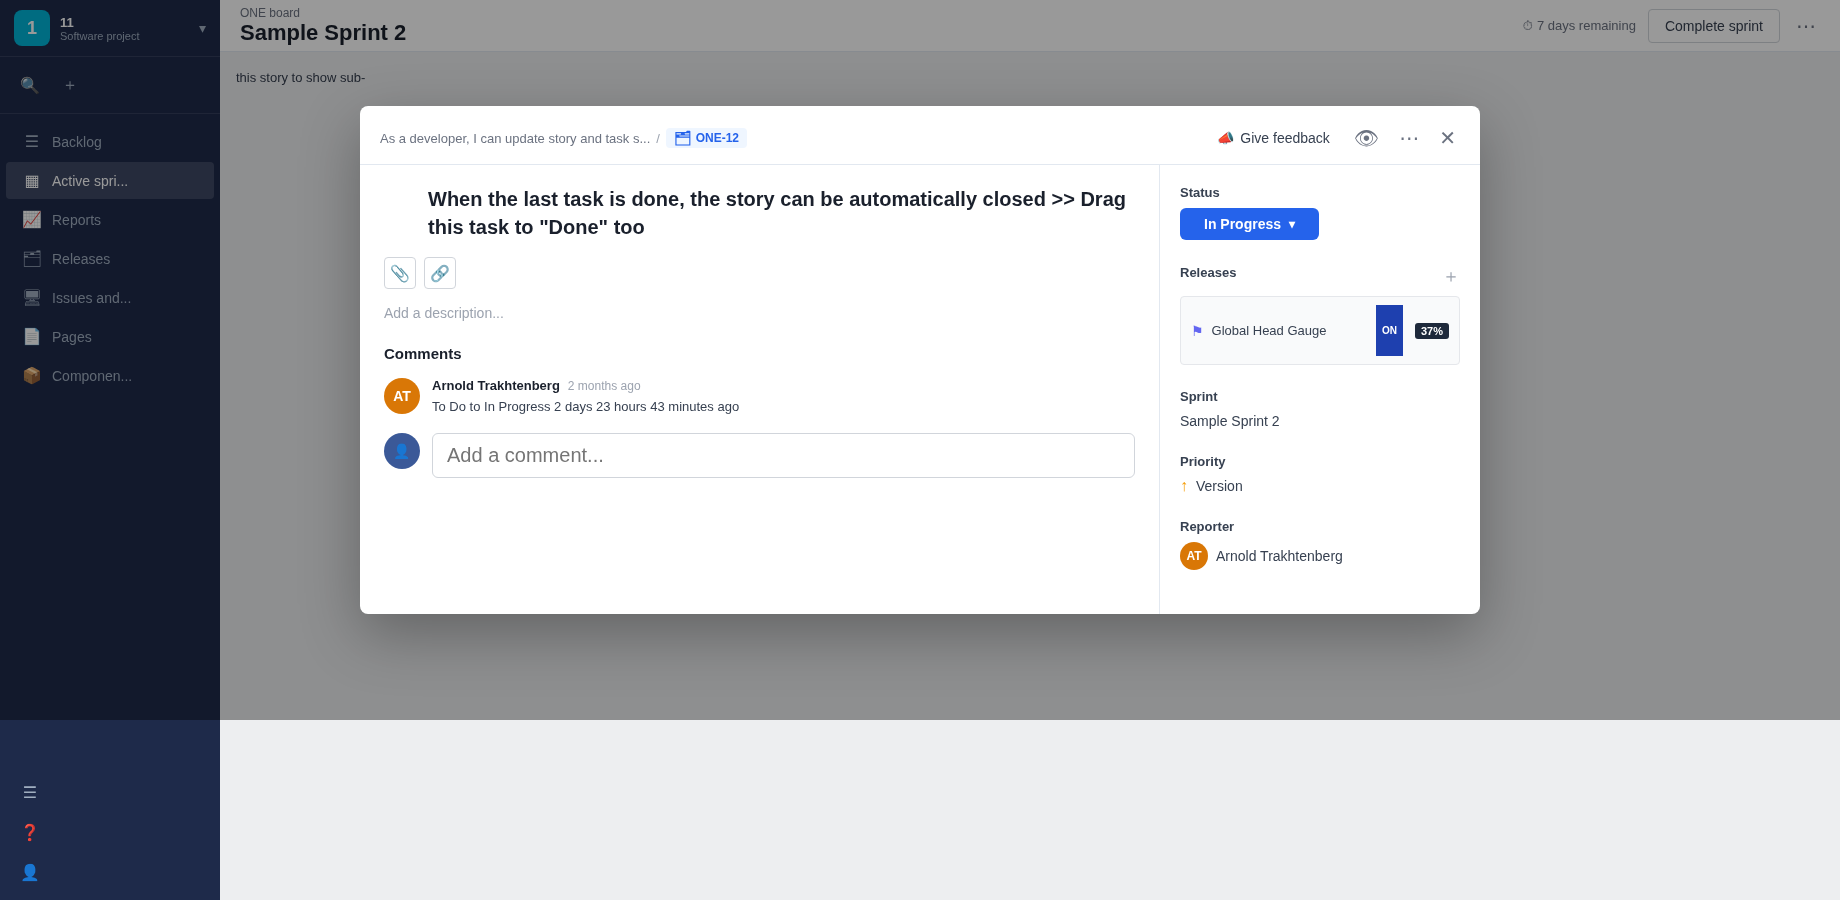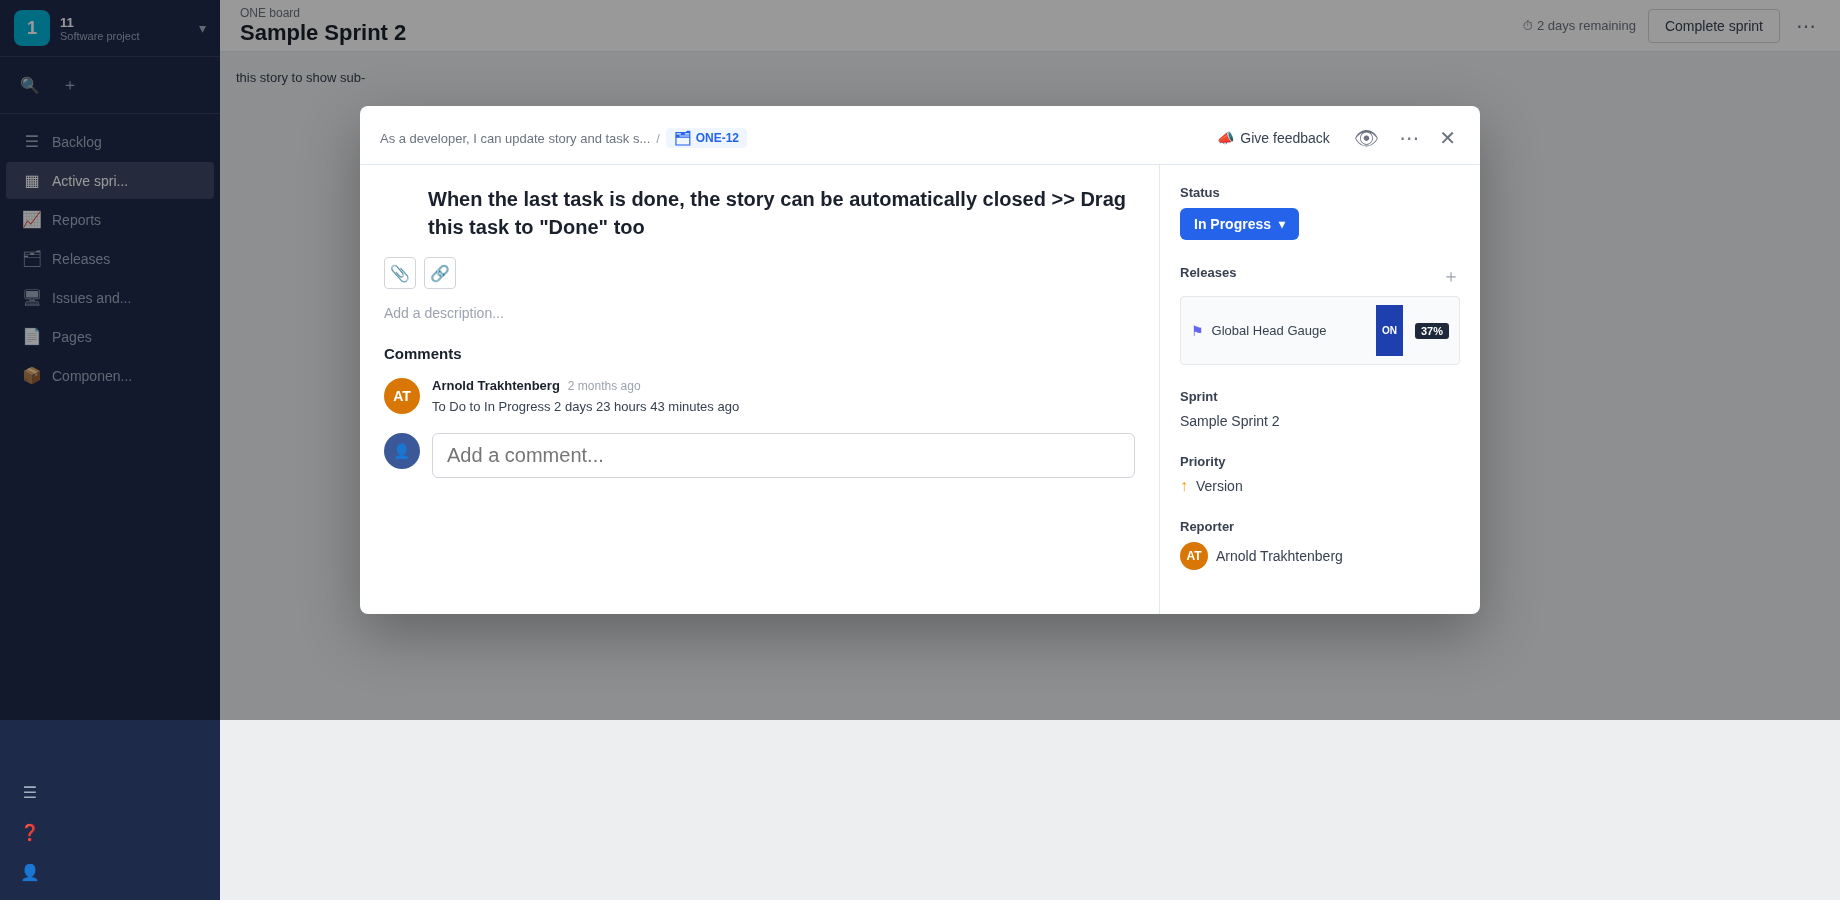--- a/index.html
+++ b/index.html
@@ -195,21 +195,21 @@
       width: 320px; min-width: 320px; padding: 20px;
       overflow-y: auto;
     }
     .panel-section { margin-bottom: 24px; }
     .panel-label { font-size: 13px; font-weight: 600; color: #374151; margin-bottom: 8px; }
 
     
     .status-btn {
       display: flex; align-items: center; gap: 8px;
       background: #2563eb; color: #fff; border: none; border-radius: 6px;
-      padding: 8px 14px; font-size: 14px; font-weight: 600; cursor: pointer;
+      padding: 8px 24px; font-size: 14px; font-weight: 600; cursor: pointer;
     }
     .status-chevron { font-size: 12px; }
 
     
     .assignee-row { display: flex; align-items: center; gap: 8px; cursor: pointer; }
     .assignee-avatar {
       width: 28px; height: 28px; border-radius: 50%; background: #e5e7eb;
       display: flex; align-items: center; justify-content: center;
       color: #9ca3af; font-size: 16px;
     }
@@ -322,21 +322,21 @@
 
   <div class="main-content">
     <div class="main-header">
       <div>
         <div class="breadcrumb">ONE board</div>
         <div class="sprint-title">Sample Sprint 2</div>
       </div>
       <div class="header-right">
         <div class="days-remaining">
           <span>⏱</span>
-          <span>2 days remaining</span>
+          <span>7 days remaining</span>
         </div>
         <button class="complete-sprint-btn">Complete sprint</button>
         <button class="modal-action-btn">⋯</button>
       </div>
     </div>
 
     <div class="board-area">
       <div class="board-col-text">
         <span>this story to show sub-</span>
       </div>

